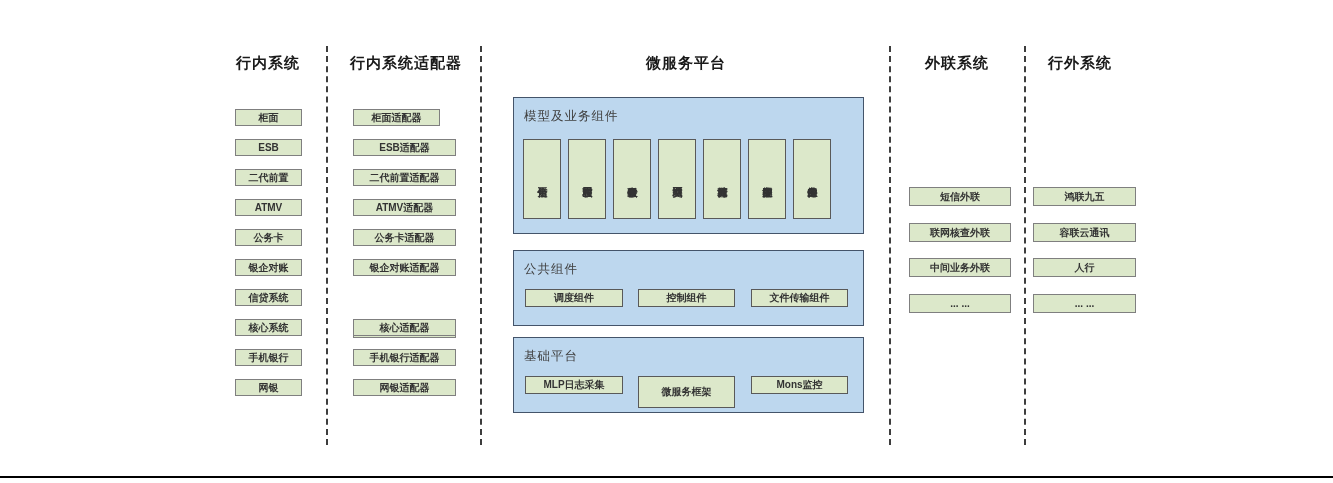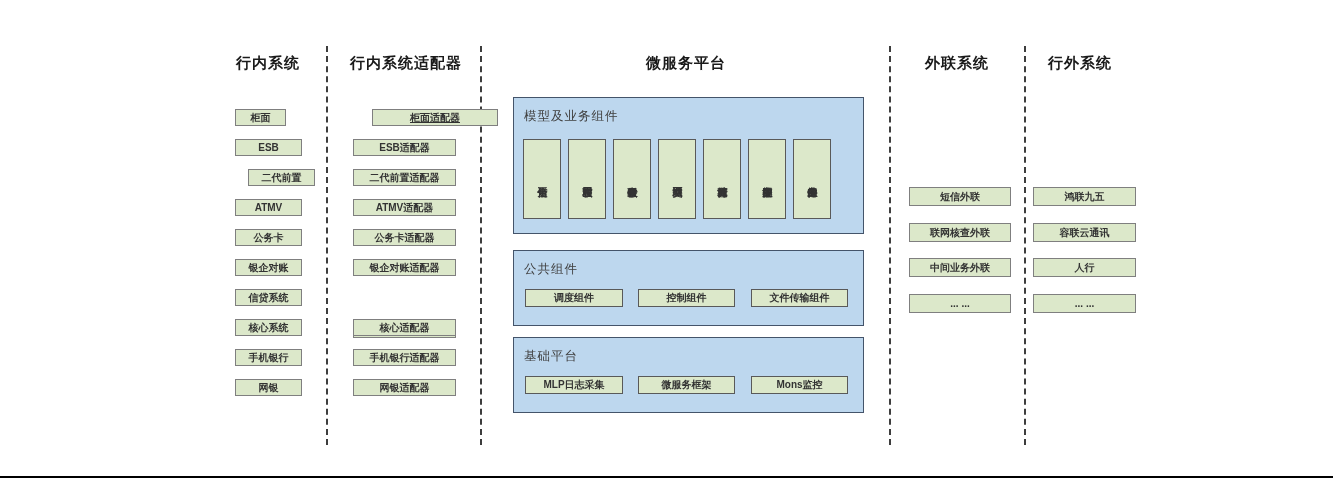--- a/index.html
+++ b/index.html
@@ -97,32 +97,32 @@
   <div class="col-header" style="left:331px;width:150px;">行内系统适配器</div>
   <div class="col-header" style="left:606px;width:160px;">微服务平台</div>
   <div class="col-header" style="left:907px;width:100px;">外联系统</div>
   <div class="col-header" style="left:1030px;width:100px;">行外系统</div>
 
   <div class="dash-line" style="left:326px;"></div>
   <div class="dash-line" style="left:480px;"></div>
   <div class="dash-line" style="left:889px;"></div>
   <div class="dash-line" style="left:1024px;"></div>
 
-  <div class="gbox" style="left:235px;top:109px;width:51px;height:17px;">柜面</div>
+  <div class="gbox" style="left:235px;top:109px;width:67px;height:17px;">柜面</div>
   <div class="gbox" style="left:235px;top:139px;width:67px;height:17px;">ESB</div>
-  <div class="gbox" style="left:235px;top:169px;width:67px;height:17px;margin-left:13px;">二代前置</div>
+  <div class="gbox" style="left:235px;top:169px;width:67px;height:17px;">二代前置</div>
   <div class="gbox" style="left:235px;top:199px;width:67px;height:17px;">ATMV</div>
   <div class="gbox" style="left:235px;top:229px;width:67px;height:17px;">公务卡</div>
   <div class="gbox" style="left:235px;top:259px;width:67px;height:17px;">银企对账</div>
   <div class="gbox" style="left:235px;top:289px;width:67px;height:17px;">信贷系统</div>
   <div class="gbox" style="left:235px;top:319px;width:67px;height:17px;">核心系统</div>
   <div class="gbox" style="left:235px;top:349px;width:67px;height:17px;">手机银行</div>
   <div class="gbox" style="left:235px;top:379px;width:67px;height:17px;">网银</div>
 
-  <div class="gbox" style="left:372px;top:109px;width:126px;height:17px;text-decoration:underline;">柜面适配器</div>
+  <div class="gbox" style="left:353px;top:109px;width:87px;height:17px;">柜面适配器</div>
   <div class="gbox" style="left:353px;top:139px;width:103px;height:17px;">ESB适配器</div>
   <div class="gbox" style="left:353px;top:169px;width:103px;height:17px;">二代前置适配器</div>
   <div class="gbox" style="left:353px;top:199px;width:103px;height:17px;">ATMV适配器</div>
   <div class="gbox" style="left:353px;top:229px;width:103px;height:17px;">公务卡适配器</div>
   <div class="gbox" style="left:353px;top:259px;width:103px;height:17px;">银企对账适配器</div>
   <div class="gbox" style="left:353px;top:289px;width:103px;height:17px;margin-top:32px;">信贷适配器</div>
   <div class="gbox" style="left:353px;top:319px;width:103px;height:17px;">核心适配器</div>
   <div class="gbox" style="left:353px;top:349px;width:103px;height:17px;">手机银行适配器</div>
   <div class="gbox" style="left:353px;top:379px;width:103px;height:17px;">网银适配器</div>
 
@@ -154,21 +154,21 @@
   <div class="panel" style="top:250px;height:76px;">
     <div class="panel-title">公共组件</div>
     <div class="gbox" style="left:11px;top:38px;width:98px;height:18px;border-color:#595959;">调度组件</div>
     <div class="gbox" style="left:124px;top:38px;width:97px;height:18px;border-color:#595959;">控制组件</div>
     <div class="gbox" style="left:237px;top:38px;width:97px;height:18px;border-color:#595959;">文件传输组件</div>
   </div>
 
   <div class="panel" style="top:337px;height:76px;">
     <div class="panel-title">基础平台</div>
     <div class="gbox" style="left:11px;top:38px;width:98px;height:18px;border-color:#595959;">MLP日志采集</div>
-    <div class="gbox" style="left:124px;top:38px;width:97px;height:18px;border-color:#595959;">微服务框架</div>
+    <div class="gbox" style="left:124px;top:38px;width:97px;height:32px;border-color:#595959;">微服务框架</div>
     <div class="gbox" style="left:237px;top:38px;width:97px;height:18px;border-color:#595959;">Mons监控</div>
   </div>
 
   <div class="gbox" style="left:909px;top:187px;width:102px;height:19px;">短信外联</div>
   <div class="gbox" style="left:909px;top:223px;width:102px;height:19px;">联网核查外联</div>
   <div class="gbox" style="left:909px;top:258px;width:102px;height:19px;">中间业务外联</div>
   <div class="gbox" style="left:909px;top:294px;width:102px;height:19px;">... ...</div>
 
   <div class="gbox" style="left:1033px;top:187px;width:103px;height:19px;">鸿联九五</div>
   <div class="gbox" style="left:1033px;top:223px;width:103px;height:19px;">容联云通讯</div>

